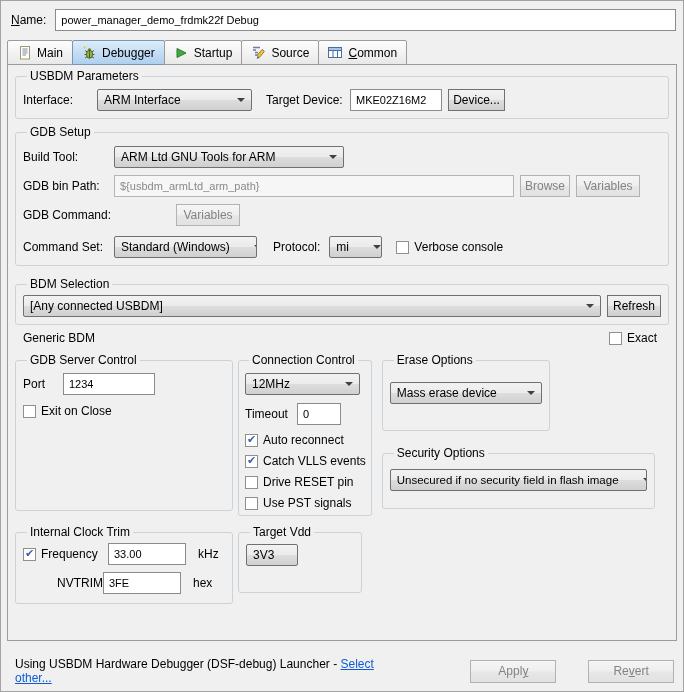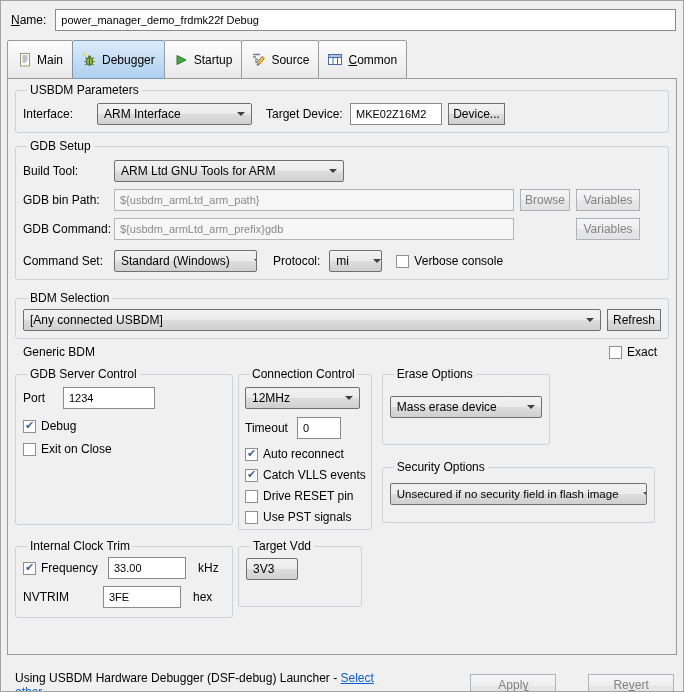--- a/index.html
+++ b/index.html
@@ -9,21 +9,21 @@
   .mn { text-decoration:underline; }
   .nowrap { white-space:nowrap; }
 
   
   .name-row { display:flex; align-items:center; padding:8px 7px 5px 10px; gap:9px; }
   .tinput { height:22px; border:1px solid #8b8b8b; background:#fff; font-family:inherit; font-size:11px; padding:0 5px; color:#000; }
   .name-row .tinput { flex:1; }
 
   
   .tabbar { display:flex; align-items:flex-end; margin:4px 6px 0 6px; position:relative; z-index:2; }
-  .tab { height:39px; display:flex; align-items:center; gap:5px; padding:0 9px; border:1px solid #9b9b9b;
+  .tab { height:25px; display:flex; align-items:center; gap:5px; padding:0 9px; border:1px solid #9b9b9b;
          border-radius:2px 2px 0 0; background:linear-gradient(#fdfdfd,#f1f1f1 60%,#e8e8e8); margin-right:-1px; margin-bottom:-1px; cursor:default; }
   .tab.selected { background:linear-gradient(#dcecfb,#c2dcf4 55%,#aed0ee); border-color:#7c95b2; }
   .ticon { display:inline-flex; width:15px; height:15px; align-items:center; justify-content:center; }
 
   
   .panel { margin:0 6px; border:1px solid #9b9b9b; height:577px; background:#f0f0f0; padding:4px 7px; position:relative; z-index:1; }
 
   fieldset { border:1px solid #cbd2d8; border-radius:3px; padding:4px 7px 7px 7px; background:#f0f0f0; }
   legend { padding:0 3px; margin-left:4px; font-size:12px; }
 
@@ -165,21 +165,20 @@
         </div>
       </div>
       <div class="frow">
         <span class="flabel">GDB bin Path:</span>
         <input class="tinput disabled" style="width: 400px;" type="text" disabled="" value="${usbdm_armLtd_arm_path}">
         <div class="btn disabled" style="margin-left:6px; width:50px">Browse</div>
         <div class="btn disabled" style="margin-left:6px; width:64px">Variables</div>
       </div>
       <div class="frow">
         <span class="flabel">GDB Command:</span>
-        <input class="tinput disabled" style="width: 400px;" type="text" disabled="" value="${usbdm_armLtd_arm_prefix}gdb">
         <div class="btn disabled" style="margin-left:62px; width:64px">Variables</div>
       </div>
       <div class="frow" style="margin-top:10px">
         <span class="flabel">Command Set:</span>
         <div class="combo" style="width:143px">
           <span>Standard (Windows)</span>
             <span class="arr"></span>
         </div>
         <span style="margin-left:16px">Protocol:</span>
         <div class="combo" style="width:53px; margin-left:9px">
@@ -213,24 +212,20 @@
       </div>
     </div>
 
     <div class="cols" style="margin-top:8px">
 
       <fieldset style="width:218px; height:158px">
         <legend>GDB Server Control</legend>
         <div class="frow" style="margin-top:2px">
           <span style="width:40px">Port</span>
           <input class="tinput" style="width: 92px;" type="text" value="1234">
-        </div>
-        <div class="cbrow" style="margin-top:10px">
-          <span class="cb checked"></span>
-          <span>Debug</span>
         </div>
         <div class="cbrow" style="margin-top:9px">
           <span class="cb"></span>
           <span>Exit on Close</span>
         </div>
       </fieldset>
 
       <fieldset style="width:131px; height:163px; margin-left:5px; padding-left:6px; padding-right:5px">
         <legend>Connection Control</legend>
         <div class="combo" style="width:115px; margin-top:2px">
@@ -280,21 +275,21 @@
     <div class="cols" style="margin-top:9px">
       <fieldset style="width:218px; height:79px">
         <legend>Internal Clock Trim</legend>
         <div class="frow" style="gap:5px">
           <span class="cb checked"></span>
           <span style="width:62px">Frequency</span>
           <input class="tinput" style="width: 78px;" type="text" value="33.00">
           <span style="margin-left:7px">kHz</span>
         </div>
         <div class="frow" style="margin-top:7px">
-          <span style="width:80px; padding-right:6px">NVTRIM</span>
+          <span style="width:80px; text-align:right; ">NVTRIM</span>
           <input class="tinput" style="width: 78px;" type="text" value="3FE">
           <span style="margin-left:12px">hex</span>
         </div>
       </fieldset>
       <fieldset style="width:124px; height:68px; margin-left:5px">
         <legend>Target Vdd</legend>
         <div class="combo" style="width:52px; margin-top:1px">
           <span>3V3</span>
             <span class="arr"></span>
         </div>

